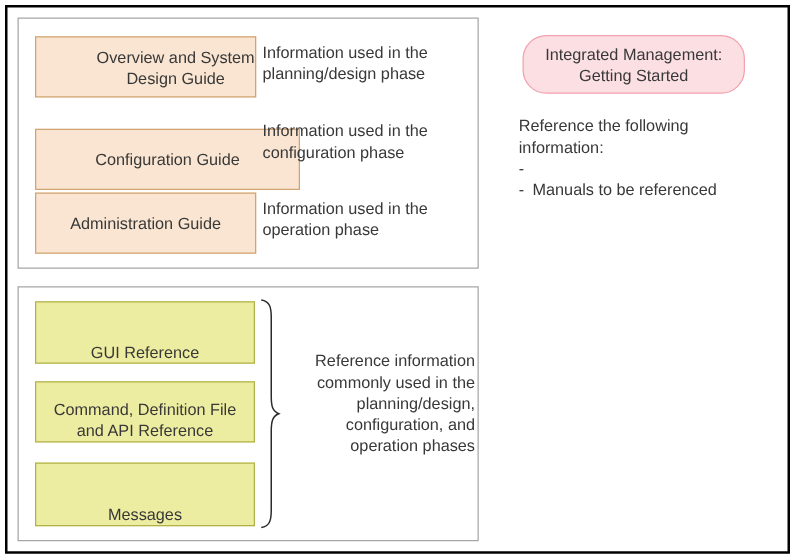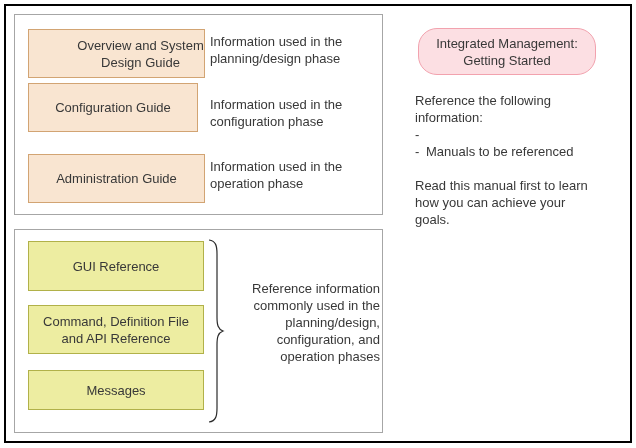--- a/index.html
+++ b/index.html
@@ -34,20 +34,21 @@
     line-height: 17px;
     white-space: pre-line;
   }
   .box-peach {
     background: var(--peach-fill, #f9e5d1);
     border: 1px solid var(--peach-border, #d2a473);
   }
   .box-yellow {
     background: var(--yellow-fill, #ededa1);
     border: 1px solid var(--yellow-border, #b1b149);
+    align-items: flex-end;
   }
   .box-pink {
     background: var(--pink-fill, #fcdfe3);
     border: 1px solid var(--pink-border, #f2a2ae);
   }
   .txt {
     font-size: 13px;
     line-height: 17px;
     white-space: pre-line;
   }
@@ -65,21 +66,21 @@
 
   <div class="abs group" style="left:14px; top:14px; width:369px; height:201px;">
 
     <div class="abs box box-peach" style="left:13px; top:14px; width:177px; height:49px;padding-left:48px;">
       <span>Overview and System
 Design Guide</span>
     </div>
     <div class="abs txt" style="left:195px; top:18px; width:170px;">Information used in the
 planning/design phase</div>
 
-    <div class="abs box box-peach" style="left:13px; top:68px; width:170px; height:49px;text-align:center;">
+    <div class="abs box box-peach" style="left:13px; top:88px; width:212px; height:49px;text-align:center;">
       <span>Configuration Guide</span>
     </div>
     <div class="abs txt" style="left:195px; top:81px; width:170px;">Information used in the
 configuration phase</div>
 
     <div class="abs box box-peach" style="left:13px; top:139px; width:177px; height:49px;">
       <span>Administration Guide</span>
     </div>
     <div class="abs txt" style="left:195px; top:143px; width:170px;">Information used in the
 operation phase</div>
@@ -89,21 +90,21 @@
 
     <div class="abs box box-yellow" style="left:13px; top:11px; width:176px; height:50px;">
       <span>GUI Reference</span>
     </div>
 
     <div class="abs box box-yellow" style="left:13px; top:75px; width:176px; height:49px;">
       <span>Command, Definition File
 and API Reference</span>
     </div>
 
-    <div class="abs box box-yellow" style="left:13px; top:140px; width:176px; height:40px;">
+    <div class="abs box box-yellow" style="left:13px; top:140px; width:176px; height:51px;">
       <span>Messages</span>
     </div>
 
     <svg class="abs brace-svg" style="left:193px; top:9px;" width="17" height="184" viewBox="0 0 17 184">
       <path d="M1,1 C8,2 9,7 9,15 L9,78 C9,86 10,90 15,92 C10,94 9,98 9,106 L9,169 C9,177 8,182 1,183" fill="none" stroke="#2b2b2b" stroke-width="1.2"></path>
     </svg>
 
     <div class="abs txt" style="left:219px; top:50px; width:146px;text-align:right;">Reference information
 commonly used in the
 planning/design,
@@ -121,17 +122,14 @@
 information:</div>
     <div class="bullets">
       <div class="bullet-row">
         <span class="txt bullet-dash">-</span>
       </div>
       <div class="bullet-row">
         <span class="txt bullet-dash">-</span>
         <span class="txt">Manuals to be referenced</span>
       </div>
     </div>
-    <div class="txt note-gap">Read this manual first to learn
-how you can achieve your
-goals.</div>
   </div>
 </div>
 
 </body></html>

